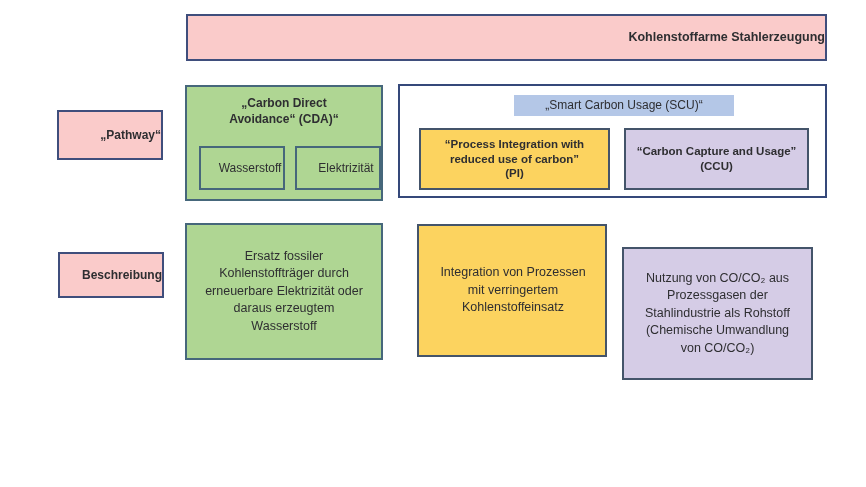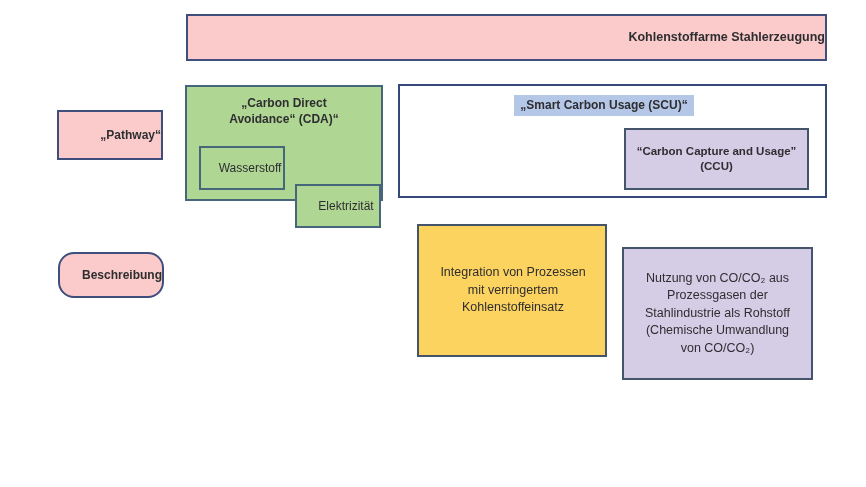--- a/index.html
+++ b/index.html
@@ -19,47 +19,47 @@
     background:var(--pink,#FACBCA);border:2px solid var(--border-navy,#3F4E7C);
     font-size:12.5px;font-weight:bold;
   }
 
   
   .row-label{
     background:var(--pink,#FACBCA);border:2px solid var(--border-navy,#3F4E7C);
     font-size:12px;font-weight:bold;
   }
   .row-label.pathway{left:57px;top:110px;width:106px;height:50px;padding-left:32px;}
-  .row-label.beschreibung{left:58px;top:252px;width:106px;height:46px;border-radius:16px;}
+  .row-label.beschreibung{left:58px;top:252px;width:106px;height:46px;}
 
   
   .cda-box{
     left:185px;top:85px;width:198px;height:116px;
     background:var(--green,#AFD693);border:2px solid var(--border-teal,#46677B);
     flex-direction:column;justify-content:flex-start;
   }
   .cda-title{margin-top:9px;max-width:150px;font-size:12px;font-weight:bold;line-height:1.3;}
   .cda-sub{
     position:absolute;box-sizing:border-box;top:59px;width:86px;height:44px;
     background:var(--green,#AFD693);border:2px solid var(--border-teal,#46677B);
     display:flex;align-items:center;justify-content:center;font-size:12px;padding-left:16px;
   }
   .cda-sub.left{left:12px;}
-  .cda-sub.right{left:108px;margin-top:38px;}
+  .cda-sub.right{left:108px;}
 
   
   .scu-container{
     left:398px;top:84px;width:429px;height:114px;
     background:#ffffff;border:2px solid var(--border-scu,#35487A);
   }
   .scu-band{
-    position:absolute;box-sizing:border-box;left:114px;top:9px;width:180px;height:21px;
+    position:absolute;box-sizing:border-box;left:114px;top:9px;width:220px;height:21px;
     background:var(--lightblue,#B4C7E7);
     display:flex;align-items:center;justify-content:center;
-    font-size:12px;font-weight:bold;
+    font-size:12px;font-weight:normal;
   }
   .scu-sub{
     position:absolute;box-sizing:border-box;top:42px;height:62px;
     border:2px solid var(--border-slate,#44546A);
     display:flex;flex-direction:column;align-items:center;justify-content:center;
     font-size:11.5px;font-weight:bold;line-height:1.28;padding:0 4px;text-align:center;
   }
   .scu-sub.pi{left:19px;width:191px;background:var(--yellow,#FCD35F);}
   .scu-sub.ccu{left:224px;width:185px;background:var(--lavender,#D5CCE6);}
 
@@ -100,30 +100,37 @@
     </div>
     <div class="cda-sub right">
       <span>Elektrizität</span>
     </div>
   </div>
 
   <div class="box scu-container">
     <div class="scu-band">
       <span>„Smart Carbon Usage (SCU)“</span>
     </div>
+    <div class="scu-sub pi">
+      <div>“Process Integration with reduced use of carbon”</div>
+      <div>(PI)</div>
+    </div>
     <div class="scu-sub ccu">
       <div>“Carbon Capture and Usage”</div>
       <div>(CCU)</div>
     </div>
   </div>
 
   <div class="box row-label beschreibung">
     <span>Beschreibung</span>
   </div>
 
+  <div class="box desc cda">
+    <span>Ersatz fossiler Kohlenstoffträger durch erneuerbare Elektrizität oder daraus erzeugtem Wasserstoff</span>
+  </div>
 
   <div class="box desc pi">
     <span>Integration von Prozessen mit verringertem Kohlenstoffeinsatz</span>
   </div>
 
   <div class="box desc ccu">
     <span>Nutzung von CO/CO₂ aus Prozessgasen der Stahlindustrie als Rohstoff (Chemische Umwandlung von CO/CO₂)</span>
   </div>
 
 </div>

